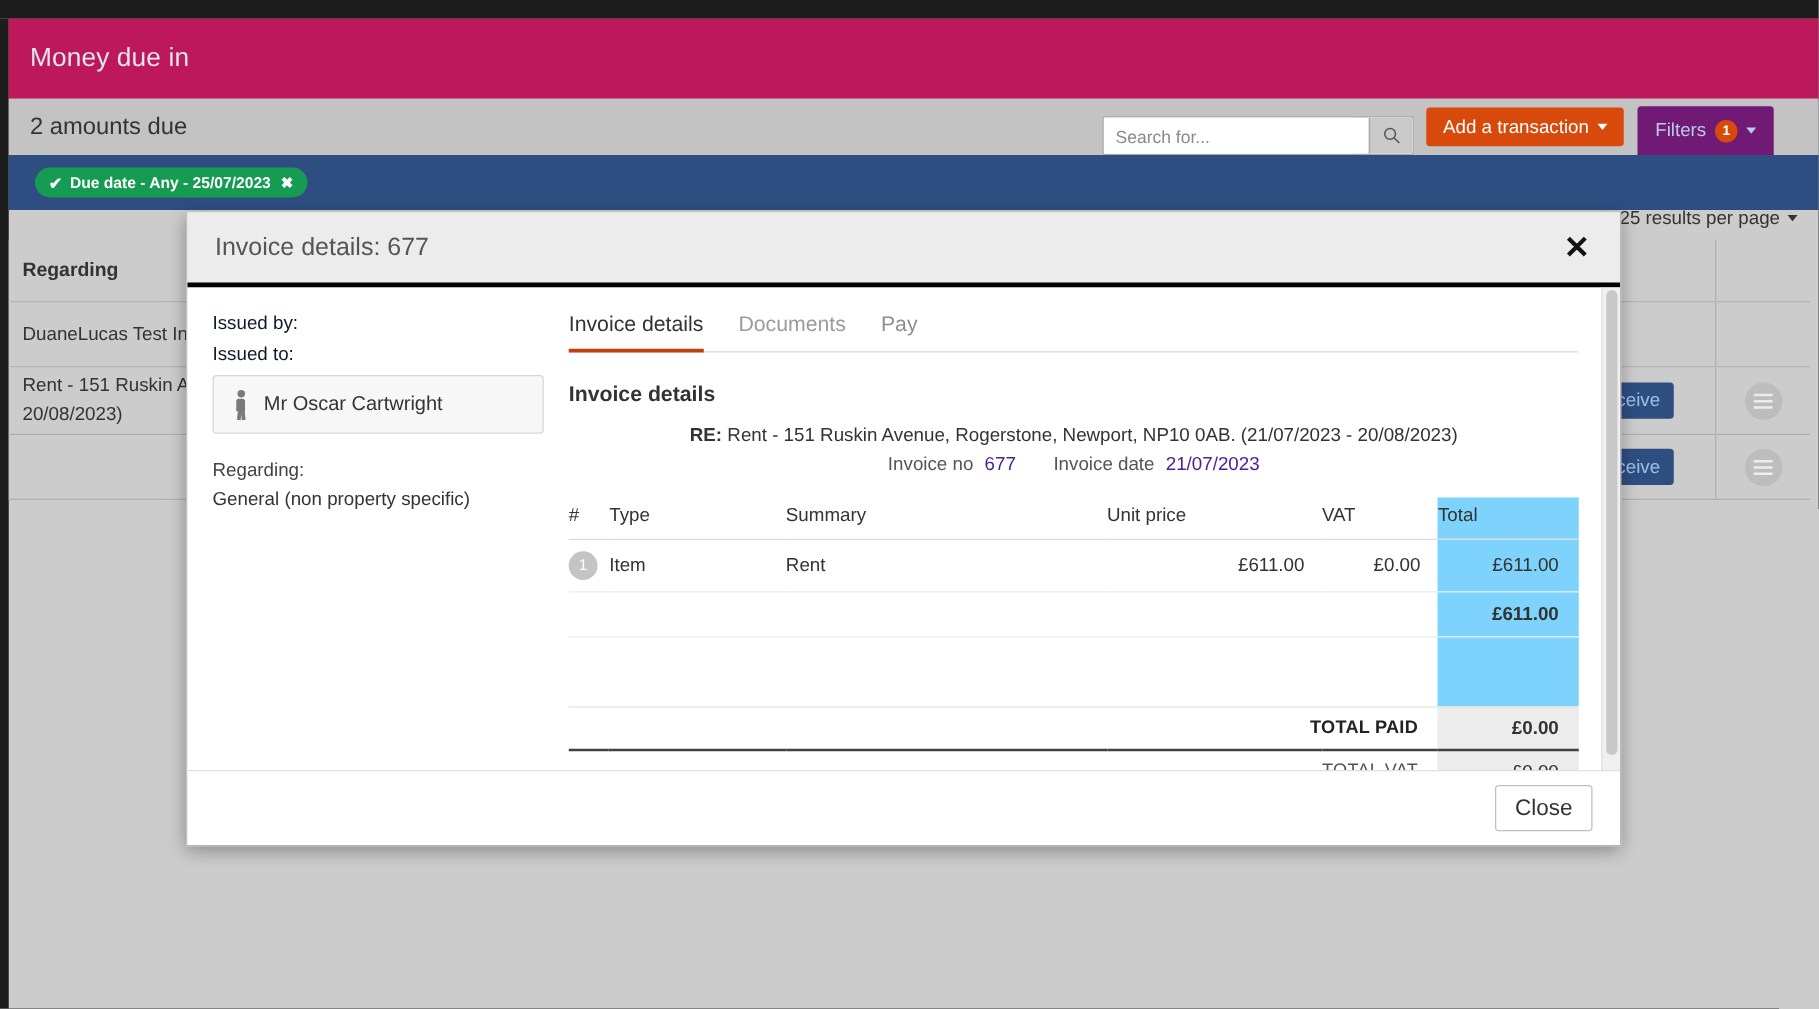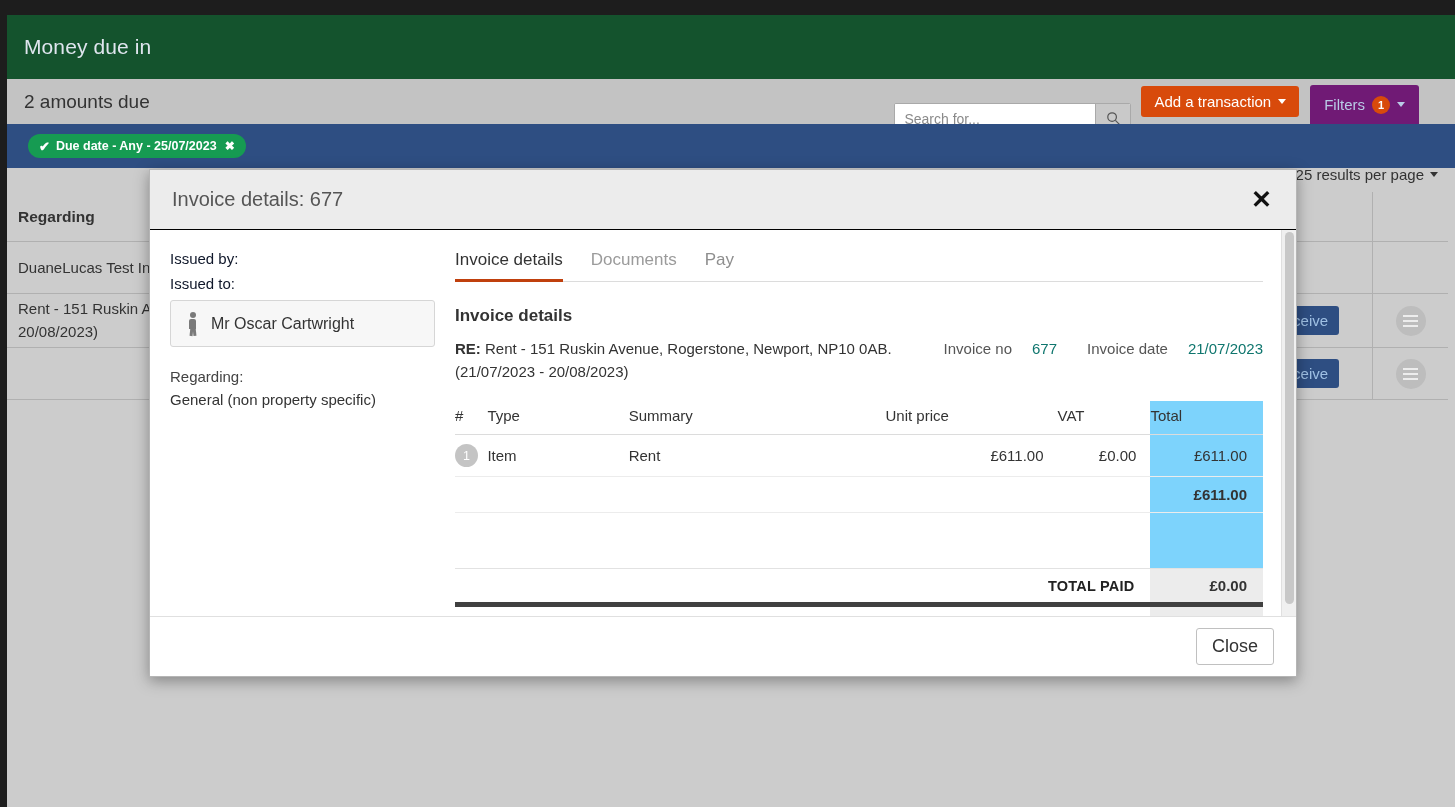--- a/index.html
+++ b/index.html
@@ -23,21 +23,21 @@
     background: #1d1d1d;
   }
   .gutter-left {
     position: absolute; left: 0; top: 15px; width: 7px; height: 792px;
     background: #1d1d1d;
   }
 
   
   .app-header {
     position: absolute; left: 7px; top: 15px; width: 1448px; height: 64px;
-    background: #14532d;
+    background: #be185d;
     display: flex; align-items: center;
   }
   .app-title {
     color: #dfe5ee; font-size: 21px; padding-left: 17px; font-weight: 400;
     letter-spacing: .1px;
   }
 
   
   .sub-header {
     position: absolute; left: 7px; top: 79px; width: 1448px; height: 45px;
@@ -46,21 +46,21 @@
   }
   .count-label {
     color: #333; font-size: 19px; padding-left: 17px; font-weight: 400;
   }
   .toolbar {
     position: absolute; right: 36px; top: 6px;
     display: flex; align-items: flex-start; height: 39px;
   }
   .search-wrap {
     display: flex; height: 31px; border: 1px solid #a9a9a9; background: #fff;
-    border-radius: 2px; overflow: hidden; margin-top: 18px;
+    border-radius: 2px; overflow: hidden; margin-top: 8px; gap: 12px;
   }
   .search-input {
     border: none; outline: none; width: 200px; padding: 0 9px;
     font-size: 14px; color: #555; background: #fff;
     font-family: "Liberation Sans", sans-serif;
   }
   .search-input::placeholder { color: #8a8a8a; }
   .search-btn {
     width: 35px; background: #c9c9c9; border: none; border-left: 1px solid #a9a9a9;
     display: flex; align-items: center; justify-content: center; cursor: pointer;
@@ -152,21 +152,21 @@
 
   
   .modal {
     position: absolute; left: 149px; top: 169px; width: 1148px; height: 508px;
     background: #ffffff;
     box-shadow: 0 4px 14px rgba(0,0,0,.35);
     border: 1px solid #b5b5b5;
     display: flex; flex-direction: column;
   }
   .modal-header {
-    height: 60px; background: #ececec; border-bottom: 1px solid #000000;
+    height: 60px; background: #ececec; border-bottom: 4px solid #000000;
     display: flex; align-items: center; justify-content: space-between;
     padding: 0 22px;
   }
   .modal-title { font-size: 20px; color: #555; font-weight: 400; }
   .modal-close {
     background: none; border: none; font-size: 25px; line-height: 1;
     color: #111; cursor: pointer; font-weight: bold;
     font-family: "Liberation Sans", sans-serif; padding: 0 2px;
   }
   .modal-body {
@@ -211,26 +211,26 @@
     font-size: 17px; padding-bottom: 9px; cursor: pointer;
     color: #9b9b9b; border-bottom: 3px solid transparent; margin-bottom: -1px;
   }
   .tab.active { color: #333; border-bottom-color: #c0400d; }
   .tab.pay { color: #8e8e8e; }
 
   .section-title {
     font-size: 17px; font-weight: bold; color: #333;
     margin: 24px 0 12px 0;
   }
-  .re-row { display: flex; align-items: flex-start; }
+  .re-row { display: flex; align-items: center; flex-direction: column; }
   .re-text { font-size: 15px; color: #333; line-height: 1.5; flex: 1; }
   .re-text b { font-weight: bold; }
   .meta { display: flex; gap: 30px; font-size: 15px; color: #555; white-space: nowrap; padding-top: 2px; }
   .meta .mlabel { color: #555; }
-  .meta .mval { color: #0f766e; margin-left: 20px; }
+  .meta .mval { color: #4c1d95; margin-left: 9px; }
 
   table.inv {
     width: 100%; border-collapse: collapse; margin-top: 18px;
     font-size: 15px; color: #333;
   }
   table.inv th {
     font-weight: normal; color: #333; padding: 6px 0 10px 0;
     border-bottom: 1px solid #dcdcdc; text-align: left;
   }
   table.inv td {
@@ -243,21 +243,21 @@
   .c-vat  { text-align: right; width: 100px; padding-right: 14px !important; }
   .c-total{ text-align: right; width: 120px; background: #7dd3fc; padding-right: 16px !important; }
   .num-badge {
     width: 23px; height: 23px; border-radius: 50%; background: #c4c4c4;
     color: #fff; font-size: 12.5px;
     display: inline-flex; align-items: center; justify-content: center;
   }
   tr.spacer td { height: 56px; border-bottom: none; }
   tr.total-line td.c-total { font-weight: bold; color: #333; }
   tr.tot td {
-    padding: 8px 0; border-bottom: 5px solid #404040; border-top: 1px solid #e2e2e2;
+    padding: 8px 0; border-bottom: 2px solid #404040; border-top: 1px solid #e2e2e2;
   }
   td.tot-label {
     text-align: right; padding-right: 16px !important; color: #555;
     font-size: 14.5px; letter-spacing: .2px;
   }
   td.tot-label.bold { font-weight: bold; color: #222; }
   td.tot-val {
     text-align: right; background: #ececec; padding-right: 16px !important;
     color: #333;
   }

